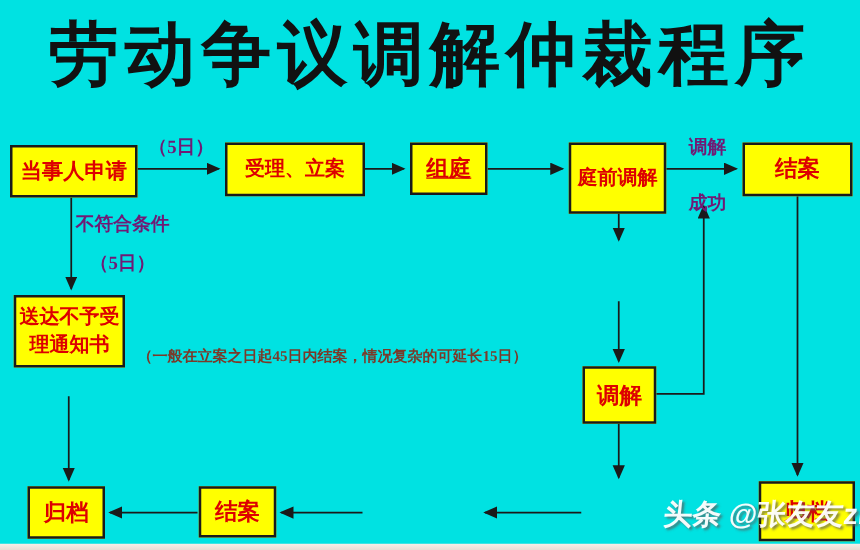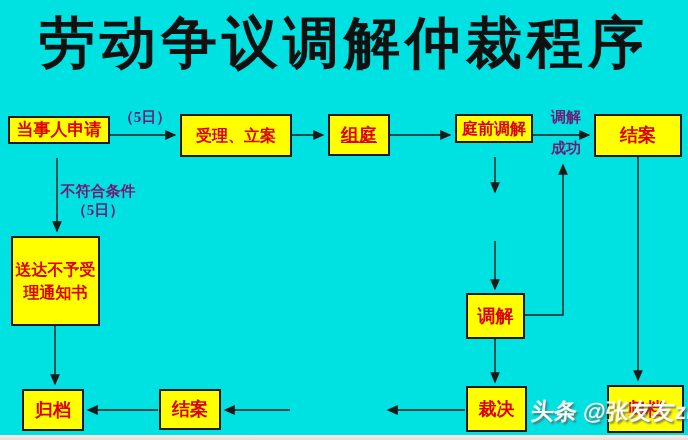--- a/index.html
+++ b/index.html
@@ -70,35 +70,35 @@
       <polyline points="525,315 563,315 563,165" marker-end="url(#ah)"></polyline>
 
       <line x1="638" y1="157" x2="638" y2="380" marker-end="url(#ah)"></line>
 
       <line x1="465" y1="410" x2="388" y2="410" marker-end="url(#ah)"></line>
       <line x1="290" y1="410" x2="225" y2="410" marker-end="url(#ah)"></line>
       <line x1="158" y1="410" x2="88" y2="410" marker-end="url(#ah)"></line>
     </g>
   </svg>
 
-  <div class="node" style="left:8px;top:116px;width:102px;height:28px;">当事人申请</div>
+  <div class="node" style="left:8px;top:116px;width:102px;height:42px;">当事人申请</div>
   <div class="node" style="left:180px;top:114px;width:112px;height:43px;font-size:16px;">受理、立案</div>
   <div class="node small" style="left:328px;top:114px;width:62px;height:42px;text-decoration:underline;">组庭</div>
-  <div class="node" style="left:455px;top:114px;width:78px;height:29px;font-size:16px;">庭前调解</div>
+  <div class="node" style="left:455px;top:114px;width:78px;height:57px;font-size:16px;">庭前调解</div>
   <div class="node small" style="left:594px;top:114px;width:88px;height:43px;">结案</div>
   <div class="node small" style="left:466px;top:293px;width:59px;height:46px;">调解</div>
-  <div class="node small" style="left:466px;top:386px;width:61px;height:46px;">裁决</div>
   <div class="node small" style="left:159px;top:389px;width:62px;height:41px;">结案</div>
   <div class="node small" style="left:22px;top:389px;width:62px;height:42px;">归档</div>
   <div class="node small" style="left:607px;top:385px;width:77px;height:48px;">归档</div>
-  <div class="node" style="left:11px;top:236px;width:89px;height:90px;font-size:16px;padding:2px;">送达不予受理通知书</div>
+  <div class="node" style="left:11px;top:236px;width:89px;height:58px;font-size:16px;padding:2px;">送达不予受理通知书</div>
 
   <div class="edge-label" style="left:112px;top:108px;width:66px;">（5日）</div>
-  <div class="edge-label" style="left:56px;top:182px;width:84px;">不符合条件</div>
+  <div class="edge-label" style="left:56px;top:170px;width:84px;">不符合条件</div>
   <div class="edge-label" style="left:56px;top:201px;width:84px;">（5日）</div>
   <div class="edge-label" style="left:540px;top:108px;width:52px;">调解</div>
-  <div class="edge-label" style="left:540px;top:139px;width:52px;">成功</div>
+  <div class="edge-label" style="left:540px;top:153px;width:52px;">成功</div>
 
+  <div class="note">（一般在立案之日起45日内结案，情况复杂的可延长15日）</div>
 
   <div class="watermark">头条 @张友友zhy</div>
 
   <div class="bottom-strip"></div>
 </div>
 
 </body></html>

